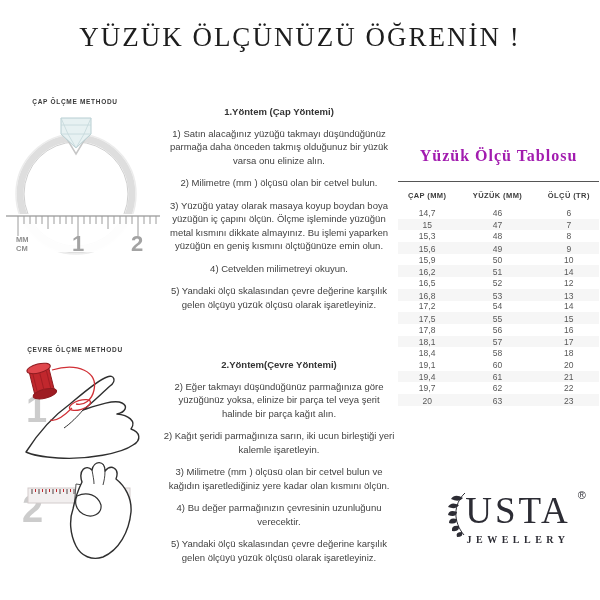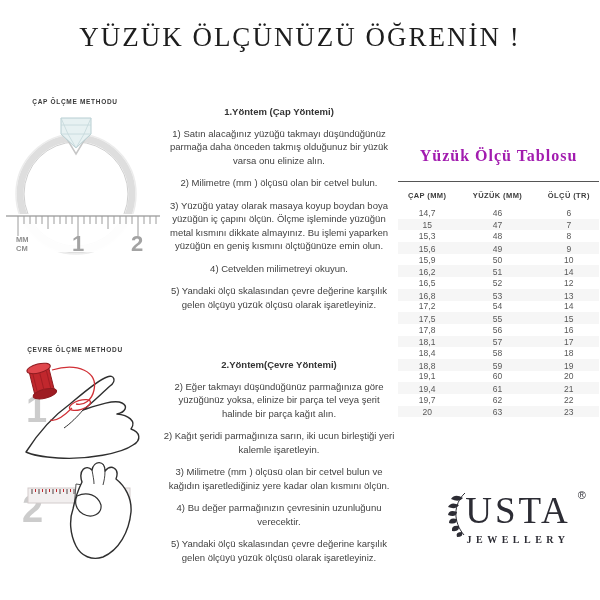--- a/index.html
+++ b/index.html
@@ -221,25 +221,20 @@
         </div>
         <div class="trow alt">
           <div class="tcell c0">18,1</div>
           <div class="tcell c1">57</div>
           <div class="tcell c2">17</div>
         </div>
         <div class="trow">
           <div class="tcell c0">18,4</div>
           <div class="tcell c1">58</div>
           <div class="tcell c2">18</div>
-        </div>
-        <div class="trow alt">
-          <div class="tcell c0">18,8</div>
-          <div class="tcell c1">59</div>
-          <div class="tcell c2">19</div>
         </div>
         <div class="trow">
           <div class="tcell c0">19,1</div>
           <div class="tcell c1">60</div>
           <div class="tcell c2">20</div>
         </div>
         <div class="trow alt">
           <div class="tcell c0">19,4</div>
           <div class="tcell c1">61</div>
           <div class="tcell c2">21</div>

